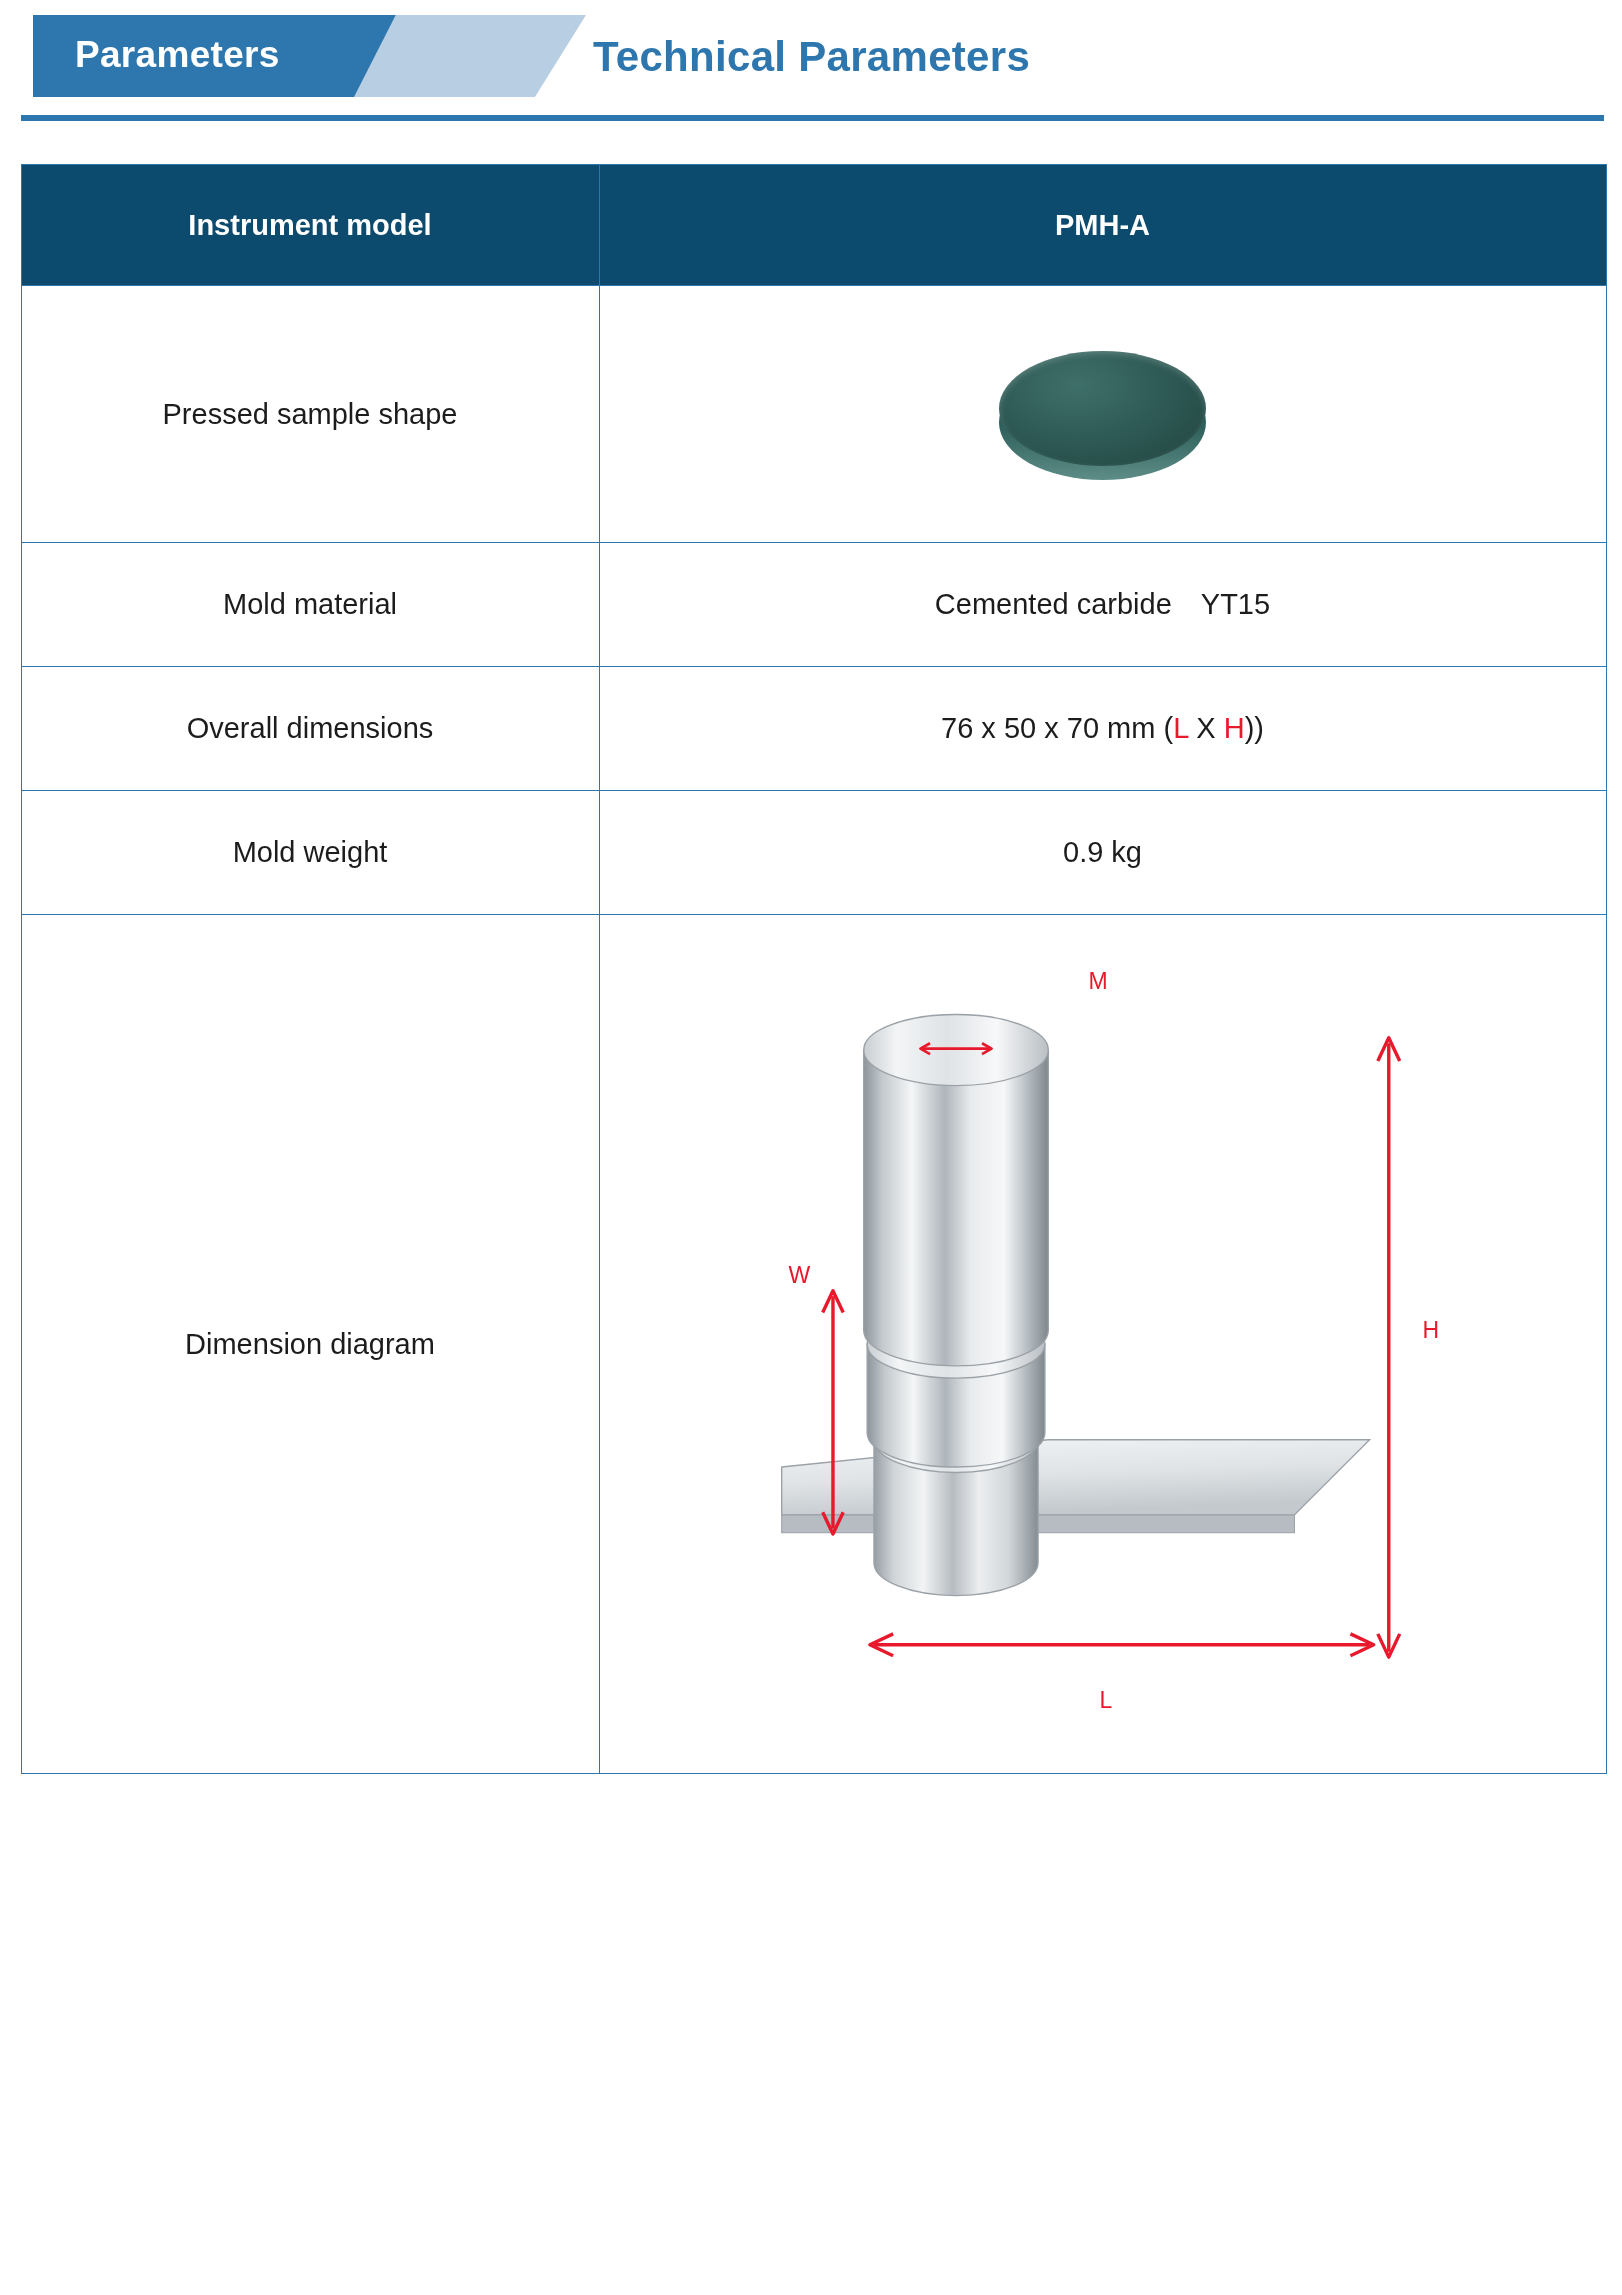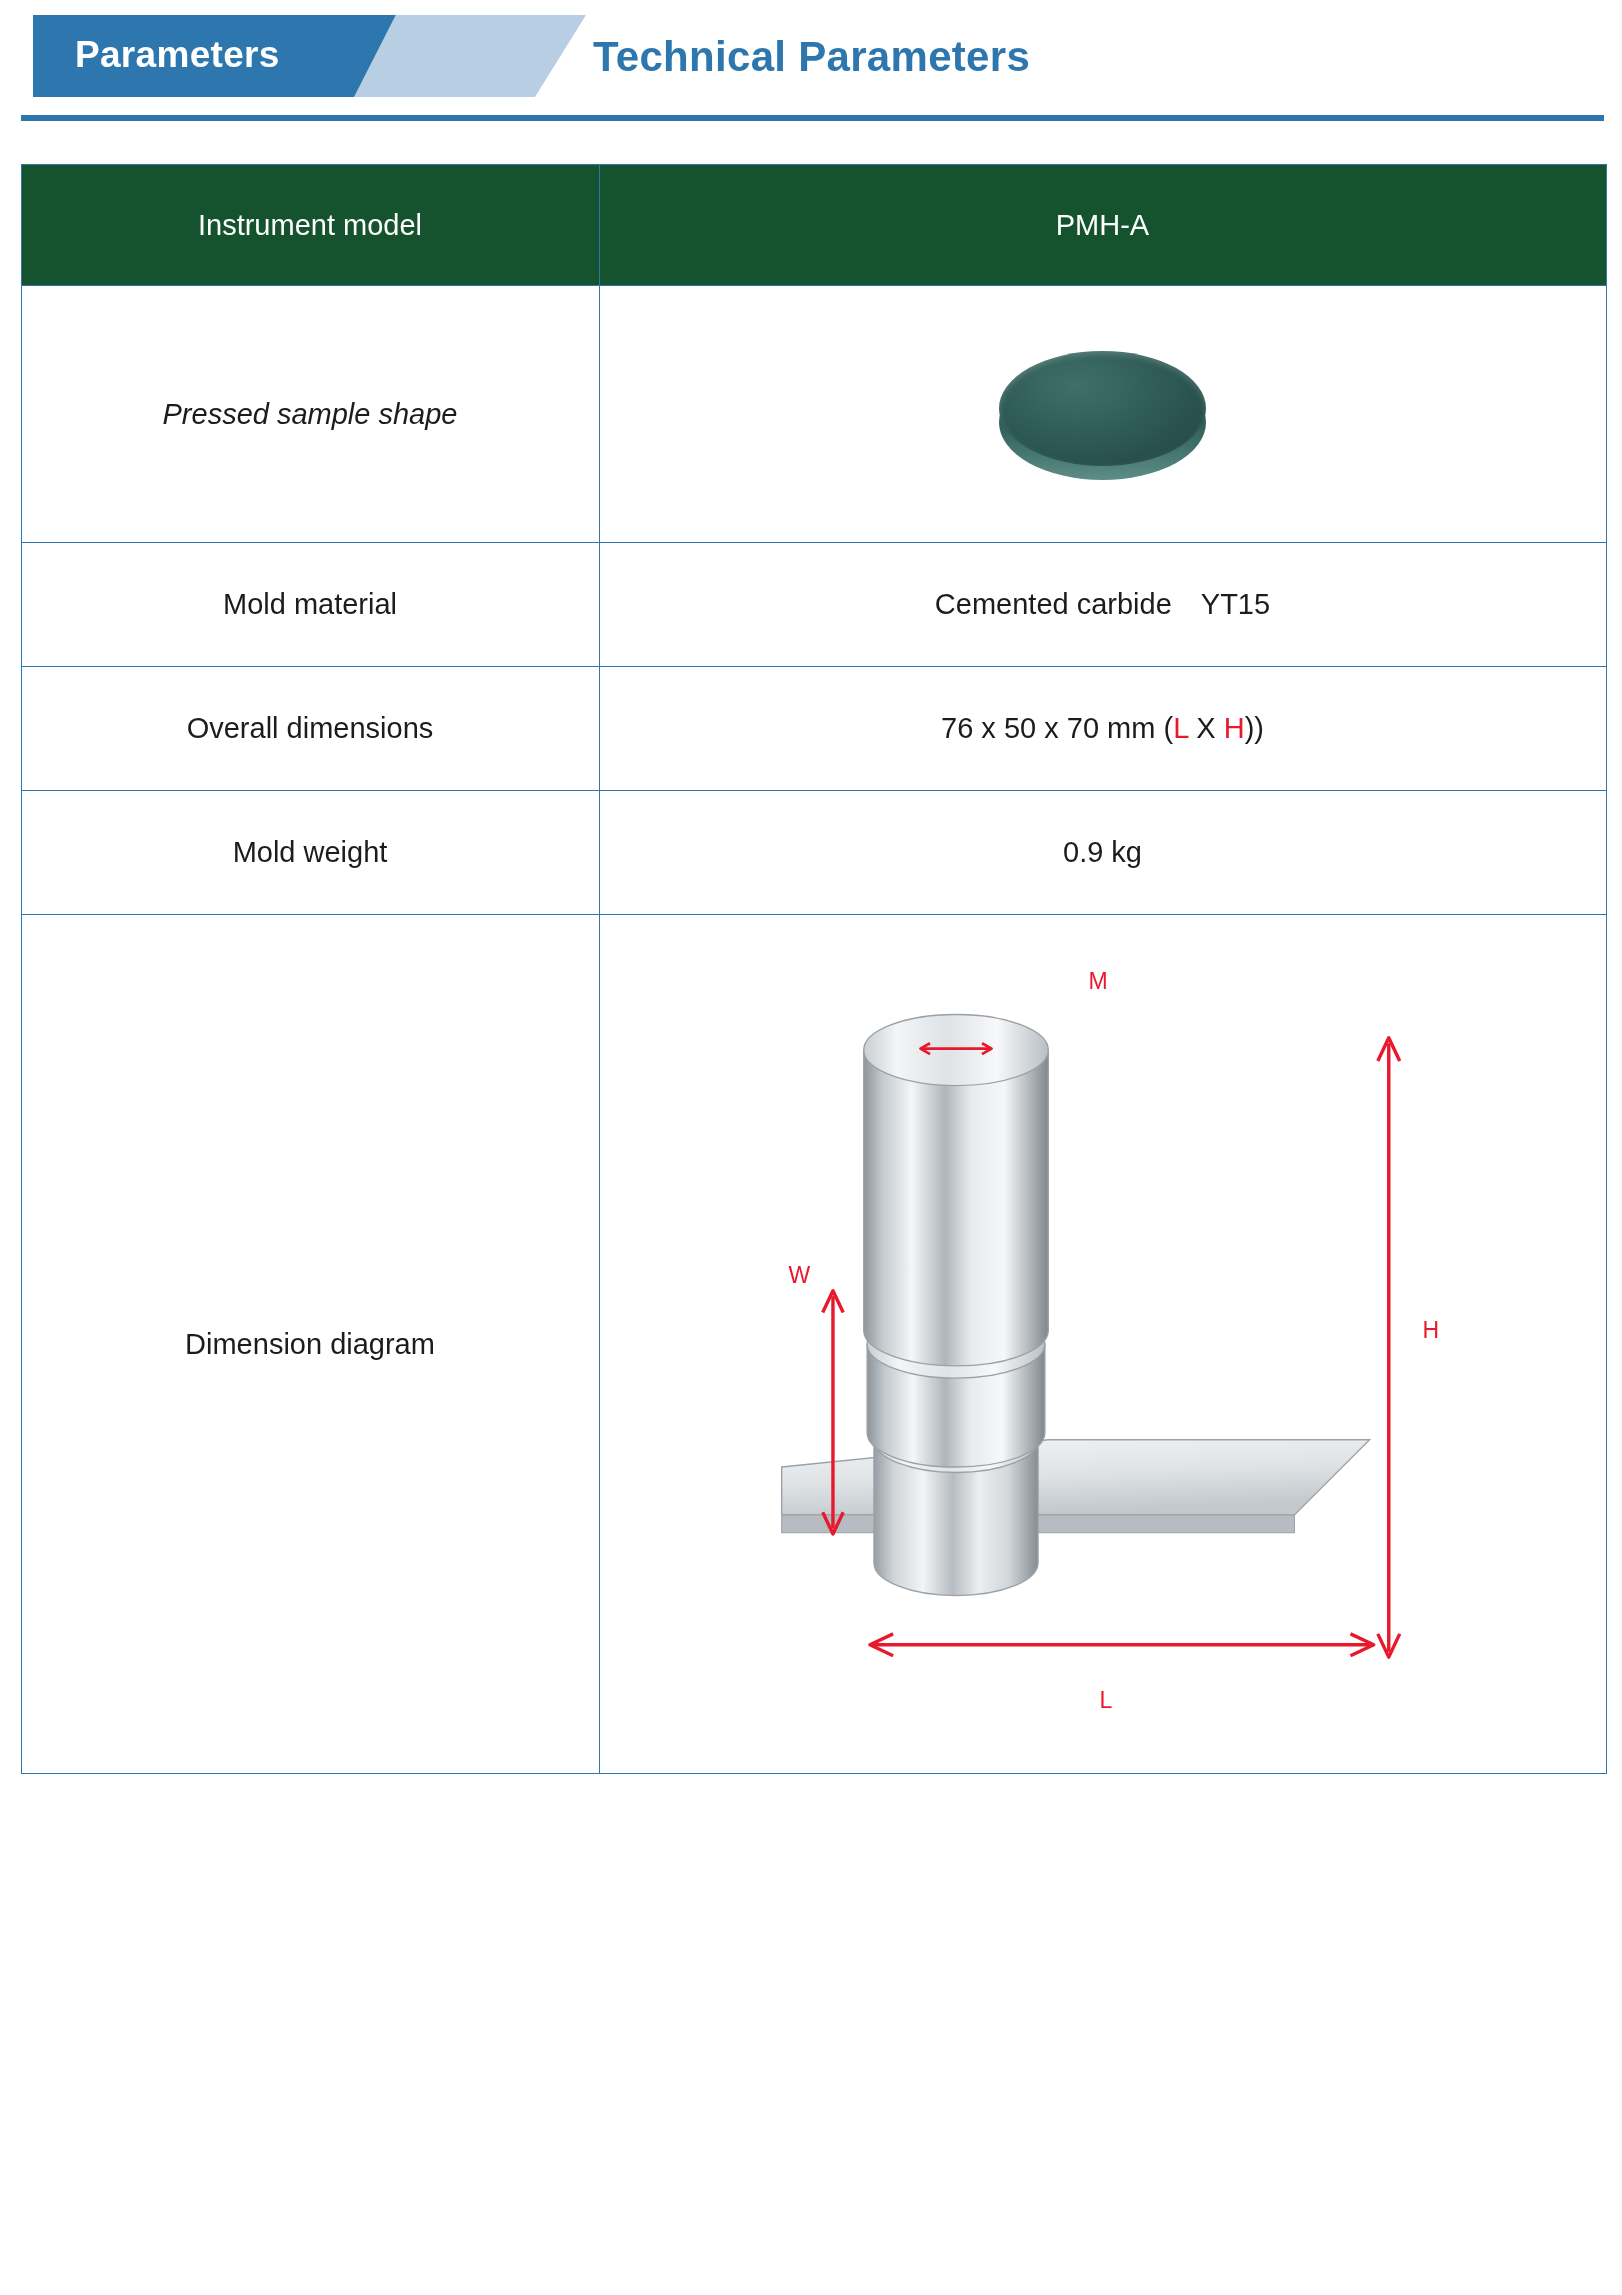--- a/index.html
+++ b/index.html
@@ -94,28 +94,28 @@
     vertical-align: middle;
     font-size: 29px;
     font-weight: 300;
     color: #1c1c1c;
     padding: 0;
   }
   .col-label { width: 578px; }
   .col-value { width: 1007px; }
 
   .head-row td {
-    background: #14532d;
+    background: #0c4a6e;
     color: #ffffff;
     height: 120px;
     font-size: 29px;
-    font-weight: 400;
-  }
-
-  .row-shape td { height: 256px; font-style: italic; }
+    font-weight: 700;
+  }
+
+  .row-shape td { height: 256px; }
   .row-normal td { height: 123px; }
   .row-diagram td { height: 858px; }
 
   .red { color: #e8192c; }
 
   
   .disc-wrap {
     position: relative;
     width: 226px;
     height: 157px;

